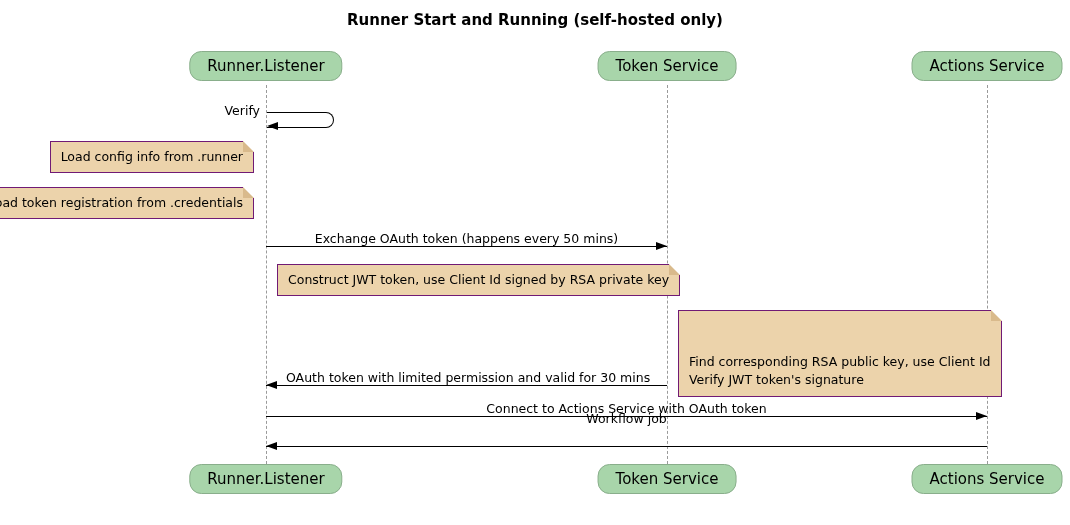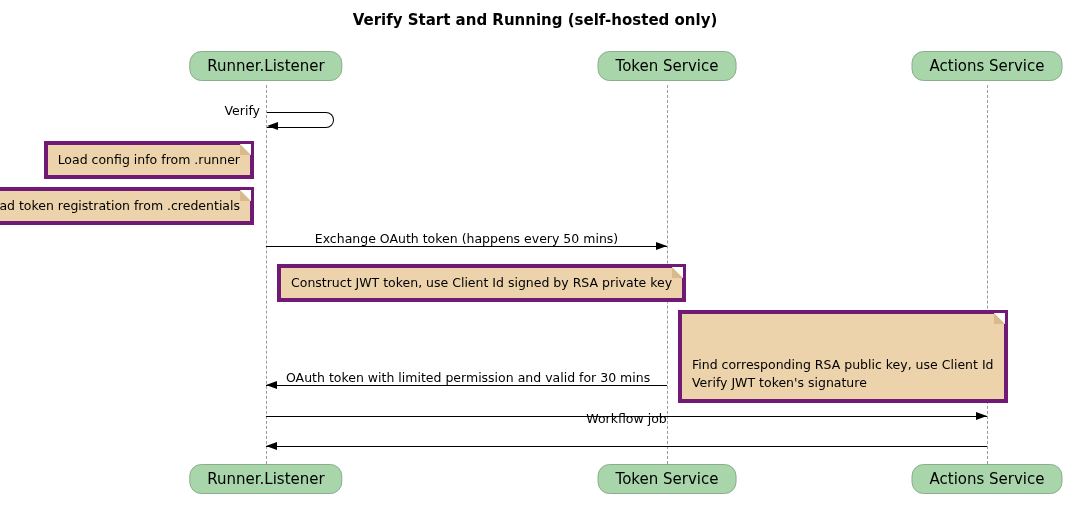--- a/index.html
+++ b/index.html
@@ -15,21 +15,21 @@
   .actor{
     position:absolute;transform:translateX(-50%);
     background:#a8d5aa;border:1px solid #89ae8b;border-radius:12px;
     padding:5px 17px;font-size:15px;white-space:nowrap;box-sizing:border-box;
   }
   .lifeline{
     position:absolute;top:85px;height:379px;width:0;
     border-left:1px dashed #9a9a9a;
   }
   .note{
-    position:absolute;background:#ecd3ab;border:4px solid #701a75;
+    position:absolute;background:#ecd3ab;border:1px solid #701a75;
     font-size:12.5px;padding:6px 10px;white-space:nowrap;line-height:1.45;
   }
   .note.multiline{white-space:pre-line;}
   .note .fold{
     position:absolute;top:-1px;right:-1px;width:0;height:0;
     border-style:solid;border-width:0 11px 11px 0;
     border-color:#ffffff #ffffff #d9ba8c #d9ba8c;
   }
   .note .fold::after{
     content:"";position:absolute;left:-12px;top:0;width:0;height:0;
@@ -54,21 +54,21 @@
     position:absolute;left:267px;top:112px;width:66px;height:14px;
     border:1.4px solid #000;border-left:none;
     border-radius:0 10px 10px 0;
   }
 </style>
 </head>
 <body>
 
 <div id="diagram">
 
-  <div class="title">Verify Start and Running (self-hosted only)</div>
+  <div class="title">Runner Start and Running (self-hosted only)</div>
 
   <div class="lifeline" style="left:266px;"></div>
   <div class="lifeline" style="left:667px;"></div>
   <div class="lifeline" style="left:987px;"></div>
 
   <div class="actor" style="left:266px;top:51px;">
     <span>Runner.Listener</span>
   </div>
   <div class="actor" style="left:667px;top:51px;">
     <span>Token Service</span>
@@ -103,20 +103,21 @@
 
   <div class="note" style="left:277px;top:264px;">
     <span class="fold"></span>
     <span>Construct JWT token, use Client Id signed by RSA private key</span>
   </div>
 
   <div class="msg-label center" style="left:286px;top:370px;width:361px;">OAuth token with limited permission and valid for 30 mins</div>
   <div class="msg-line" style="left:266px;top:385px;width:401px;"></div>
   <div class="arrowhead left" style="left:266px;top:381px;"></div>
 
+  <div class="msg-label center" style="left:446px;top:401px;width:361px;">Connect to Actions Service with OAuth token</div>
   <div class="msg-line" style="left:266px;top:416px;width:721px;"></div>
   <div class="arrowhead right" style="left:976px;top:412px;"></div>
 
   <div class="msg-label center" style="left:446px;top:411px;width:361px;">Workflow job</div>
   <div class="msg-line" style="left:266px;top:446px;width:721px;"></div>
   <div class="arrowhead left" style="left:266px;top:442px;"></div>
 
   <div class="actor" style="left:266px;top:464px;">
     <span>Runner.Listener</span>
   </div>

